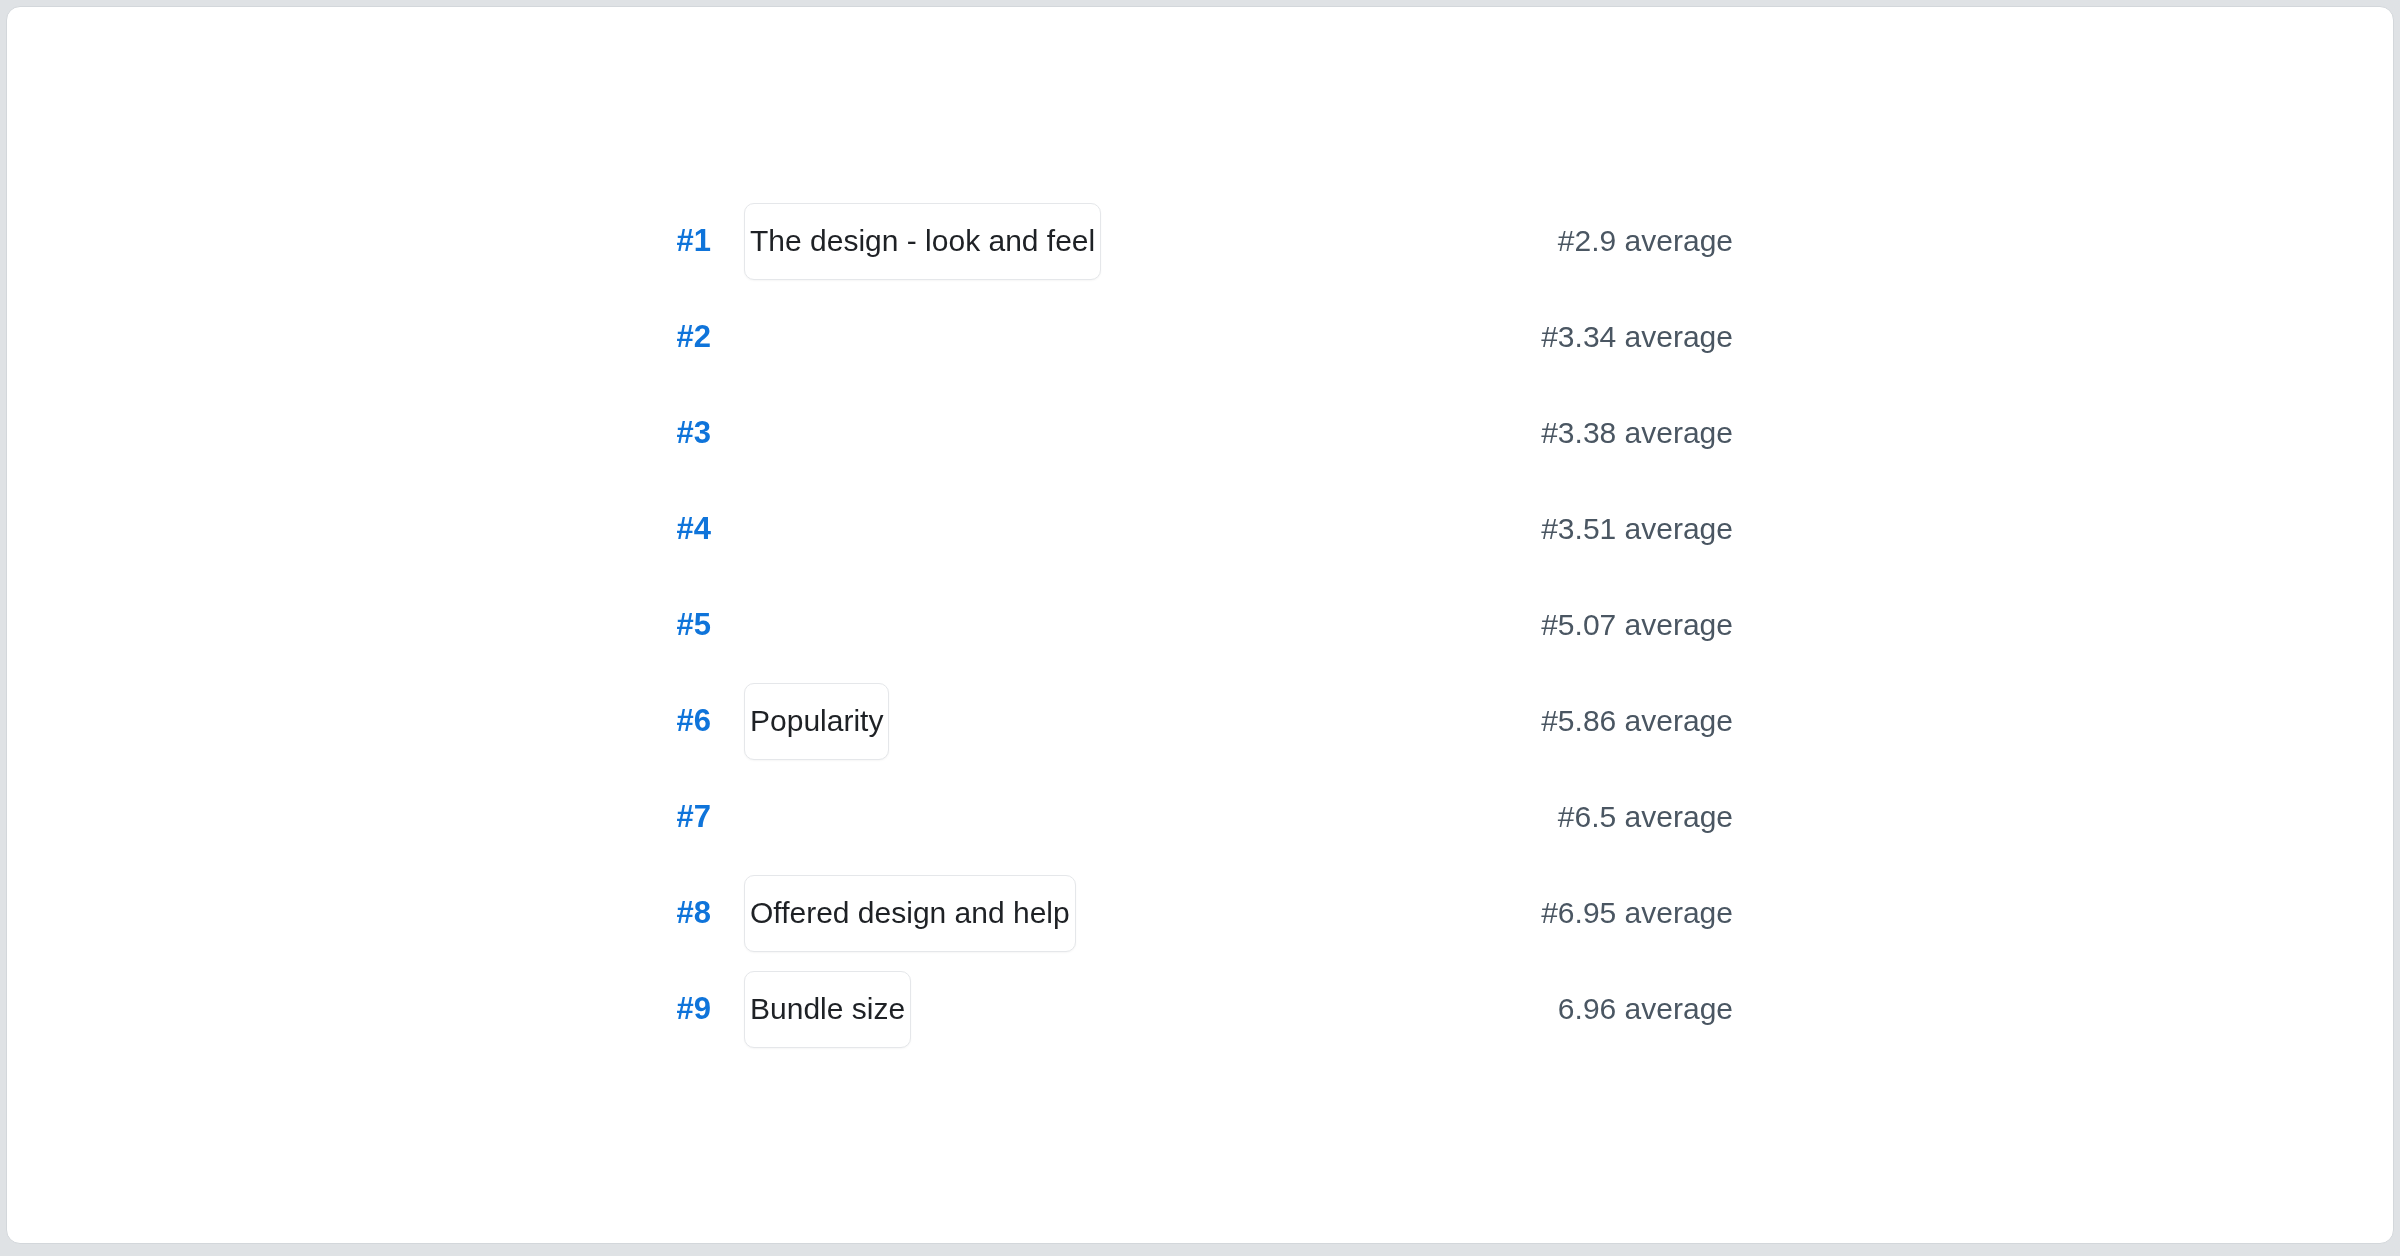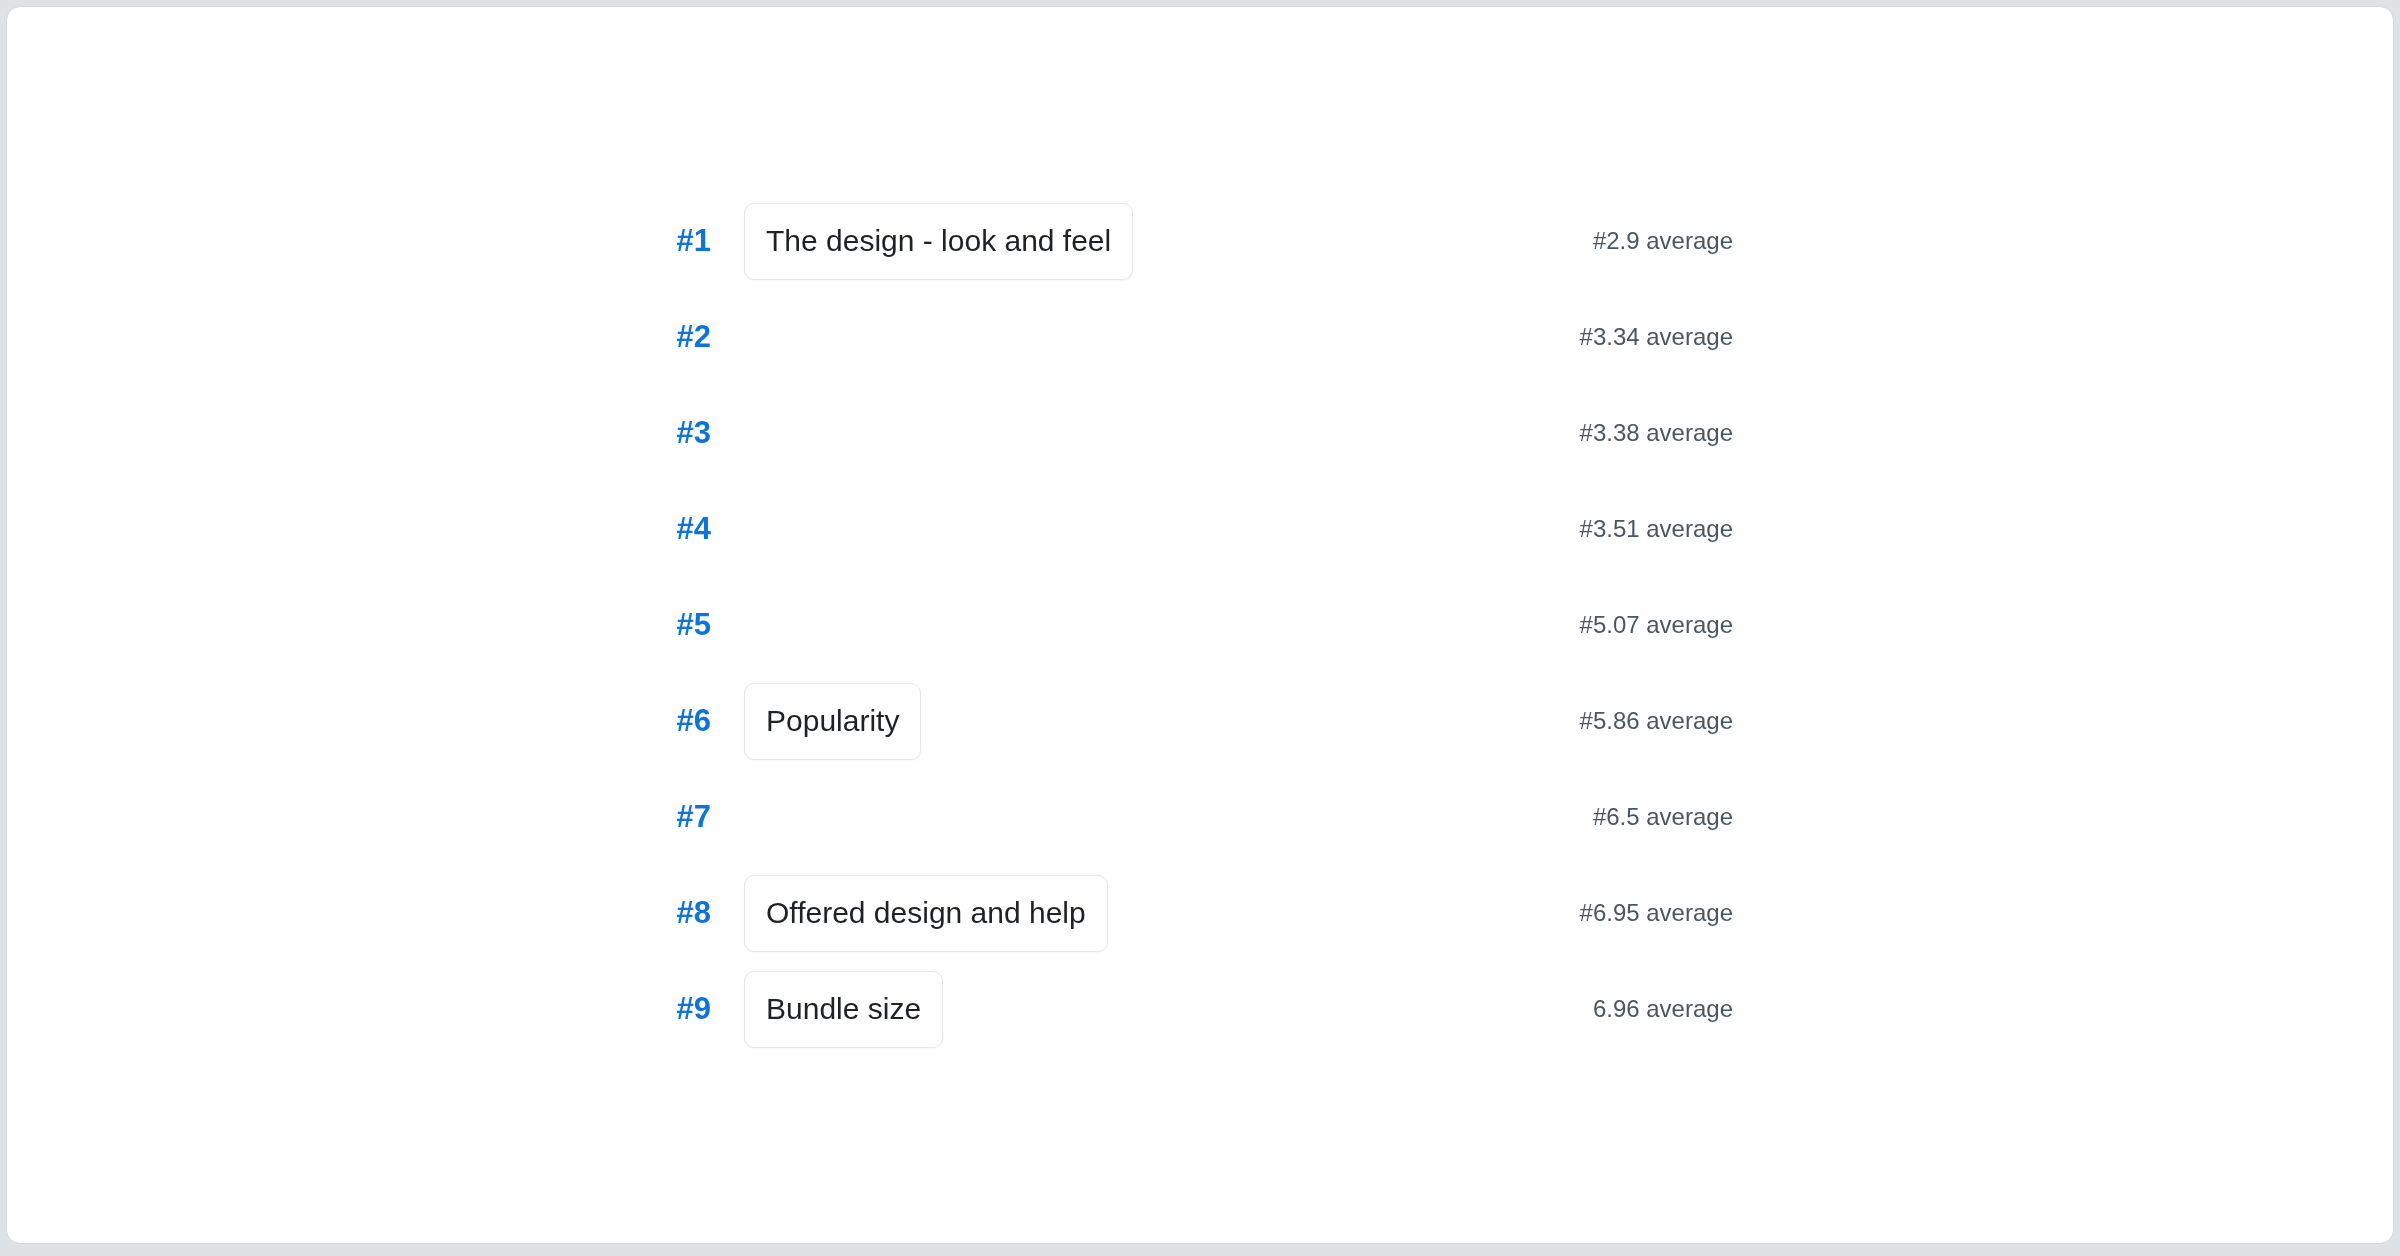--- a/index.html
+++ b/index.html
@@ -48,36 +48,36 @@
     font-size: 31px;
     font-weight: 700;
     color: var(--rank-blue);
     flex: 0 0 auto;
   }
   .option-chip {
     margin-left: 33px;
     height: 77px;
     display: inline-flex;
     align-items: center;
-    padding: 0 21px;
+    padding: 0 5px;
     background: #ffffff;
     border: 1px solid var(--chip-border);
     border-radius: 10px;
     box-shadow: 0 1px 2px rgba(0,0,0,0.04);
     flex: 0 0 auto;
   }
   .option-label {
     font-size: 30px;
     font-weight: 500;
     color: var(--label-text);
     white-space: nowrap;
   }
   .row-spacer { flex: 1 1 auto; }
   .average-score {
-    font-size: 24px;
+    font-size: 30px;
     font-weight: 400;
     color: var(--average-text);
     white-space: nowrap;
   }
 </style>
 </head>
 <body>
 
 <div class="card">
   <div class="ranking-list">

